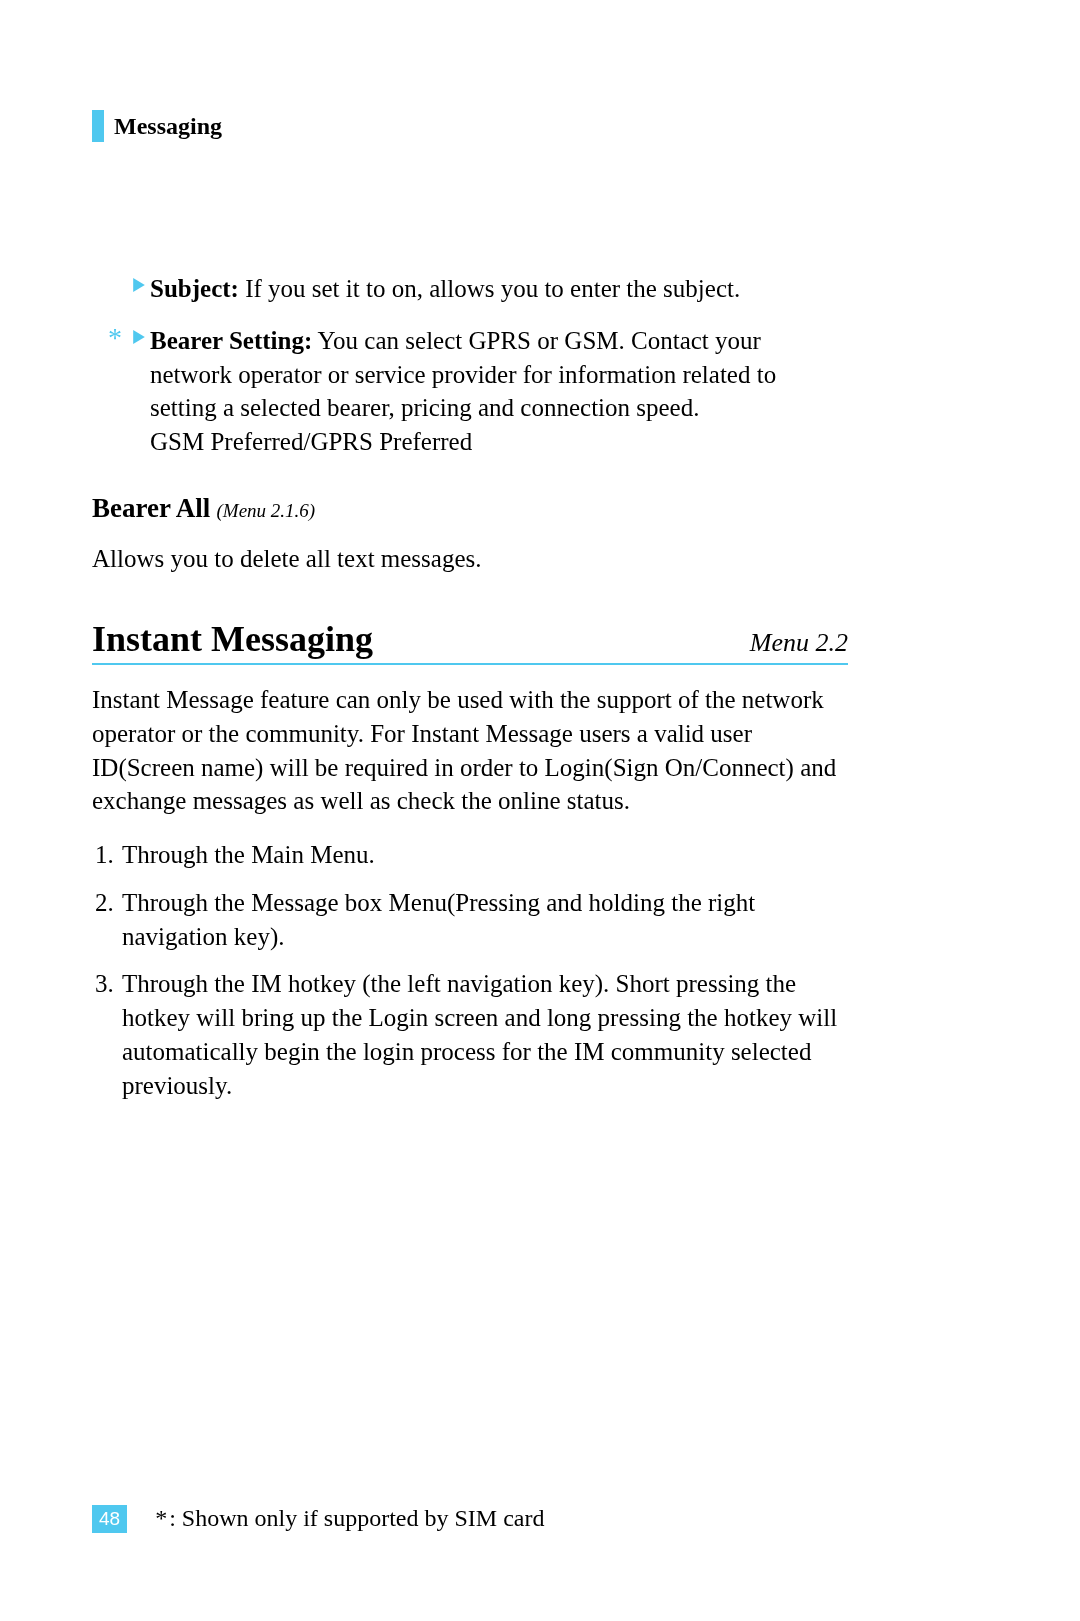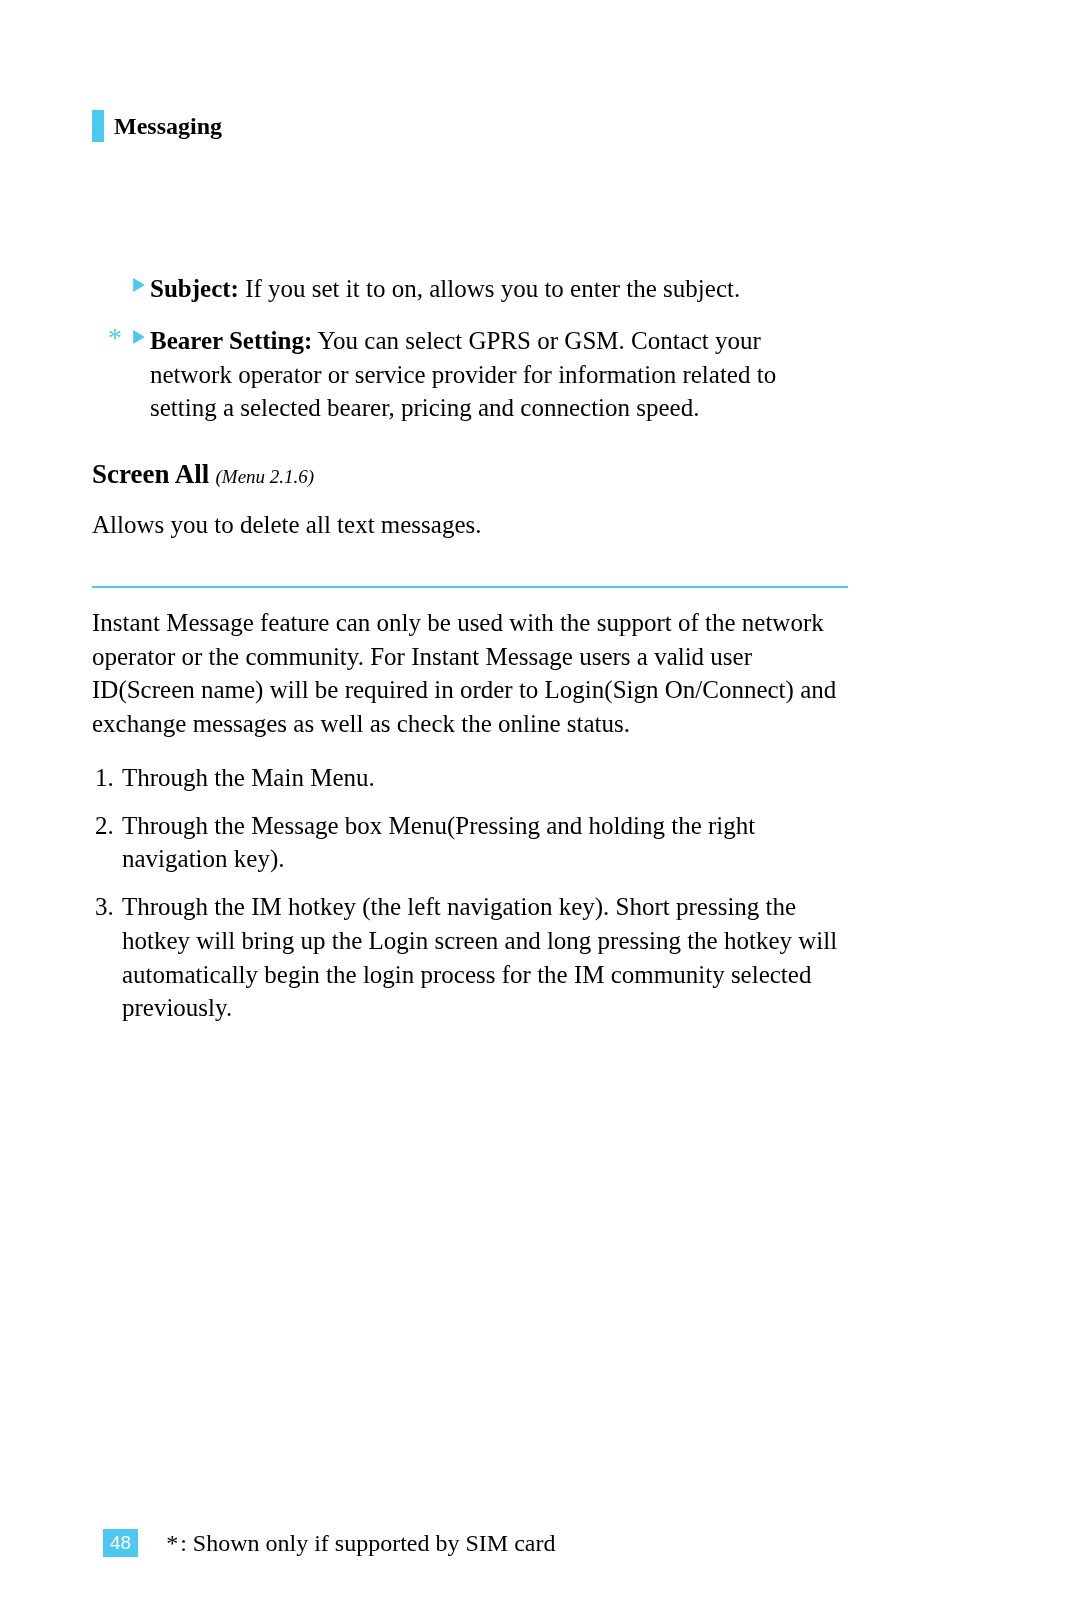--- a/index.html
+++ b/index.html
@@ -129,24 +129,23 @@
   }
   ol.num-list li {
     margin-bottom: 14px;
     padding-left: 2px;
   }
 
   
   .footer {
     position: absolute;
     left: 92px;
-    bottom: 64px;
-    display: flex;
-    align-items: flex-end;
-    margin-left: 11px;
+    bottom: 88px;
+    display: flex;
+    align-items: flex-start;
   }
   .page-num {
     background: #4fc8ef;
     color: #fff;
     font-size: 19px;
     font-family: Arial, Helvetica, sans-serif;
     padding: 3px 7px;
     margin-right: 28px;
   }
   .footnote {
@@ -182,30 +181,35 @@
     <div class="bullet-gutter">
       <span class="asterisk">*</span>
     </div>
     <div class="bullet-icon">
       <svg width="12" height="14" viewBox="0 0 10 12">
           <polygon points="0,0 10,6 0,12" fill="#4fc8ef"></polygon>
         </svg>
     </div>
     <div class="bullet-text">
       <span class="label">Bearer Setting:</span><span> You can select GPRS or GSM. Contact your network operator or service provider for information related to setting a selected bearer, pricing and connection speed.</span><br>
+      <span>GSM Preferred/GPRS Preferred</span>
     </div>
   </div>
 
   <div class="subhead">
-    <span class="title">Screen All</span>
+    <span class="title">Bearer All</span>
     <span class="menu">(Menu 2.1.6)</span>
   </div>
   <div class="body-para">Allows you to delete all text messages.</div>
 
   <div class="main-heading-wrap">
+    <div class="main-heading-row">
+      <span class="main-heading-title">Instant Messaging</span>
+      <span class="main-heading-menu">Menu 2.2</span>
+    </div>
     <hr class="main-heading-rule">
   </div>
 
   <div class="body-para">Instant Message feature can only be used with the support of the network operator or the community. For Instant Message users a valid user ID(Screen name) will be required in order to Login(Sign On/Connect) and exchange messages as well as check the online status.</div>
 
   <ol class="num-list">
     <li>Through the Main Menu.</li>
     <li>Through the Message box Menu(Pressing and holding the right navigation key).</li>
     <li>Through the IM hotkey (the left navigation key). Short pressing the hotkey will bring up the Login screen and long pressing the hotkey will automatically begin the login process for the IM community selected previously.</li>
   </ol>

